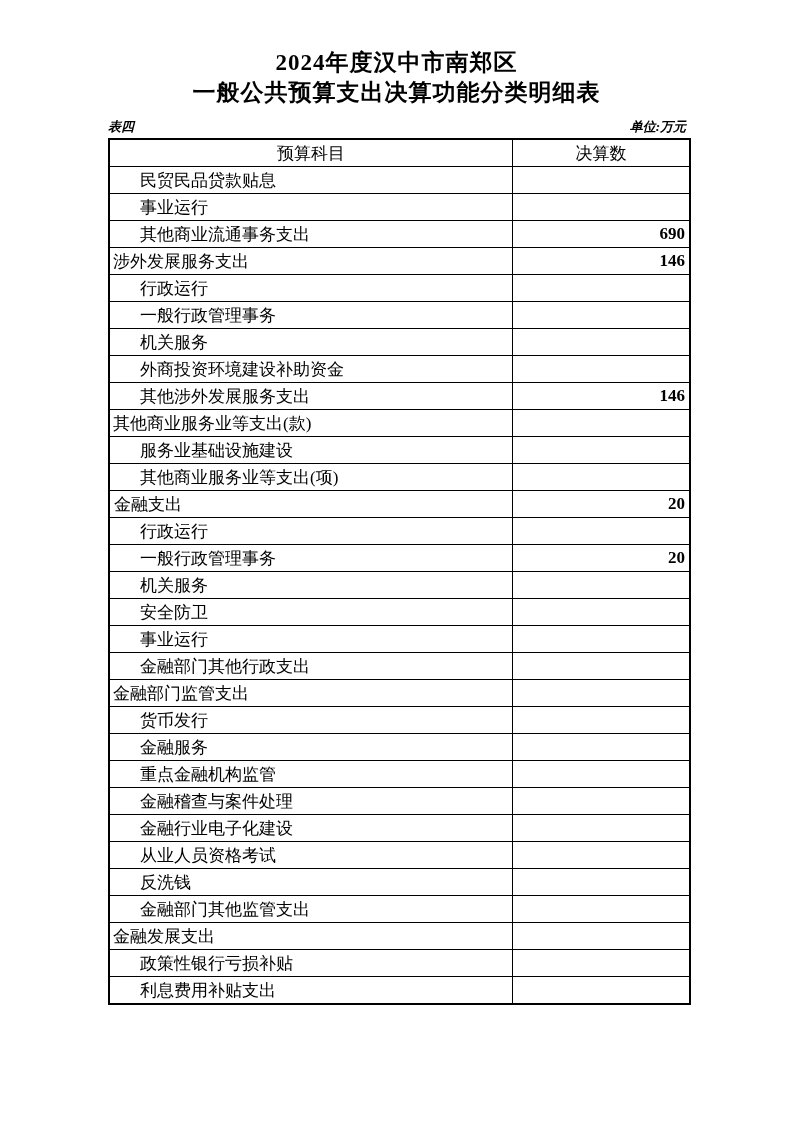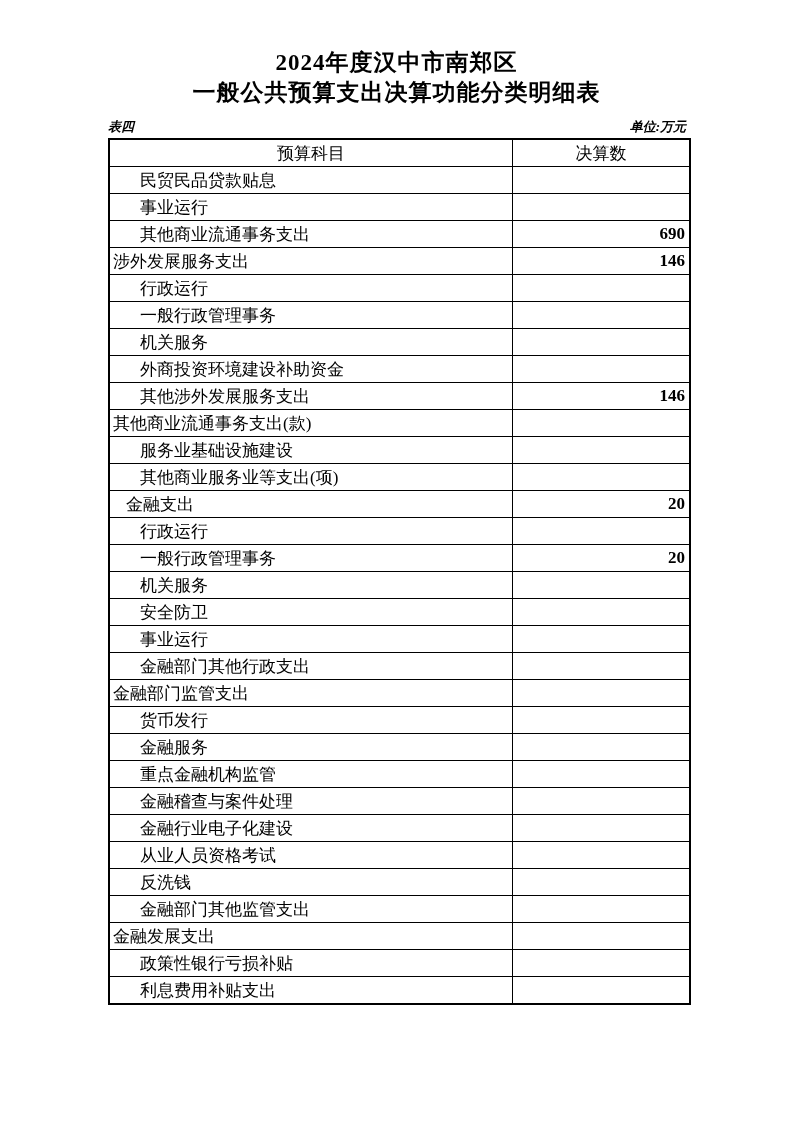--- a/index.html
+++ b/index.html
@@ -50,21 +50,21 @@
     text-align: center;
     padding: 0;
   }
   table.budget td {
     height: 26px;
     padding: 0 4px 0 0;
     white-space: nowrap;
     overflow: hidden;
   }
   td.subject { text-align: left; }
-  td.subject.ind0 { padding-left: 16px; margin-top: 33px; }
+  td.subject.ind0 { padding-left: 4px; margin-top: 33px; }
   td.subject.ind1 { padding-left: 3px; }
   td.subject.ind2 { padding-left: 30px; }
   td.value { text-align: right; padding-right: 4px; font-weight: bold; }
 </style>
 </head>
 <body>
 
 <div class="page">
 
   <div class="title-block">
@@ -115,21 +115,21 @@
         </tr>
         <tr>
           <td class="subject ind2">外商投资环境建设补助资金</td>
           <td class="value"></td>
         </tr>
         <tr>
           <td class="subject ind2">其他涉外发展服务支出</td>
           <td class="value">146</td>
         </tr>
         <tr>
-          <td class="subject ind1">其他商业流通事务支出(款)</td>
+          <td class="subject ind1">其他商业服务业等支出(款)</td>
           <td class="value"></td>
         </tr>
         <tr>
           <td class="subject ind2">服务业基础设施建设</td>
           <td class="value"></td>
         </tr>
         <tr>
           <td class="subject ind2">其他商业服务业等支出(项)</td>
           <td class="value"></td>
         </tr>

